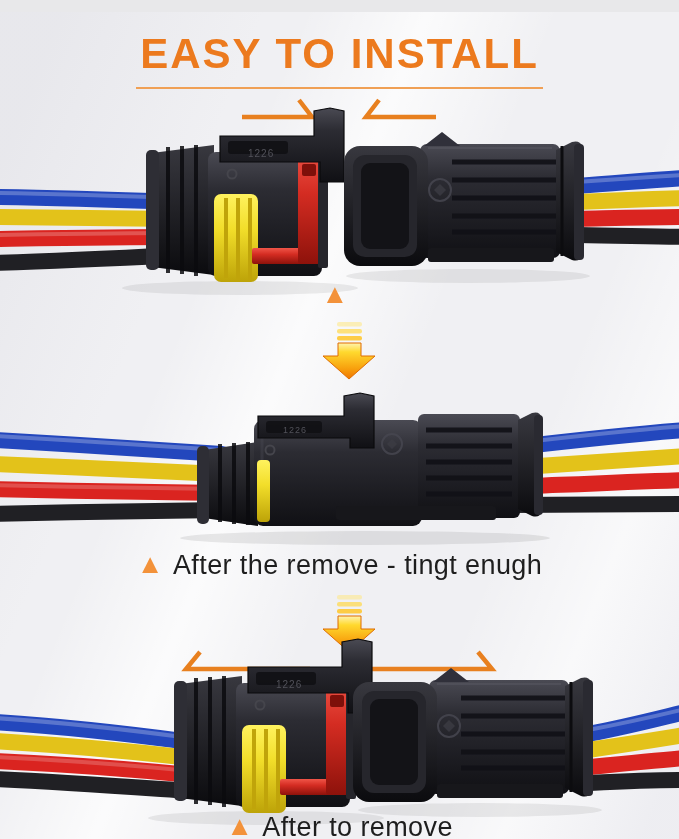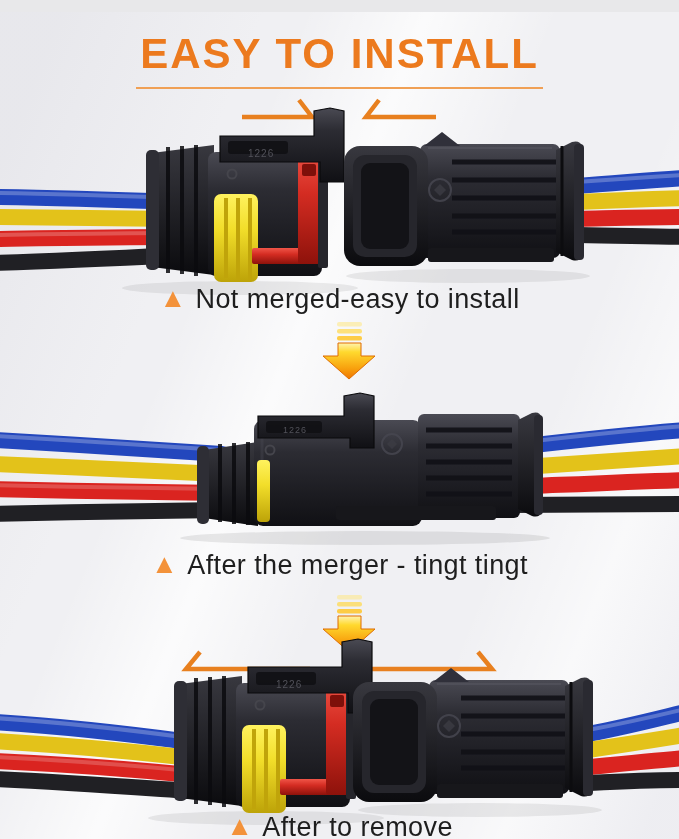--- a/index.html
+++ b/index.html
@@ -137,21 +137,20 @@
         <path d="M578,137 C620,138 650,138 685,139" stroke="var(--wire-black,#202024)" stroke-width="16"></path>
         <path d="M576,84 C620,81 650,79 685,77" stroke="#ffffff" opacity=".25" stroke-width="4"></path>
       </g>
       <use href="#femaleConn"></use>
       <use href="#maleConn"></use>
     </svg>
   </div>
 
   <div class="caption" style="top:270px;">
     <span class="tri">▲</span>
-    <span>Not merged-easy to install</span>
   </div>
 
   <svg class="arrow" style="top:310px;left:314px;" viewBox="0 0 70 58">
     <rect x="23" y="0" width="25" height="4.5" rx="2" fill="#ffe882" opacity=".55"></rect>
     <rect x="23" y="7" width="25" height="4.5" rx="2" fill="#ffda52" opacity=".75"></rect>
     <rect x="23" y="14" width="25" height="4.5" rx="2" fill="#fec832" opacity=".9"></rect>
     <path d="M24,21 h23 v13 h14 L35,57 L9,34 h15 Z" fill="url(#gArrow)" stroke="#df6c00" stroke-width="1"></path>
   </svg>
 
   <div class="stage" style="top:380px;height:158px;">
@@ -189,21 +188,21 @@
         <path d="M426,38 H512 M426,54 H512 M426,70 H512 M426,86 H512 M426,102 H512" stroke="#111116" stroke-width="5" opacity=".9" fill="none"></path>
         <rect x="336" y="114" width="160" height="14" rx="3" fill="#17171b"></rect>
         <path d="M518,28 L532,21 Q540,19 541,25 L541,120 Q540,126 532,124 L518,117 Z" fill="url(#gBody2)"></path>
         <rect x="534" y="23" width="9" height="100" rx="4" fill="#2a2a31"></rect>
       </g>
     </svg>
   </div>
 
   <div class="caption" style="top:536px;">
     <span class="tri">▲</span>
-    <span>After the merger - tingt tingt</span>
+    <span>After the remove - tingt enugh</span>
   </div>
 
   <svg class="arrow" style="top:583px;left:314px;" viewBox="0 0 70 58">
     <rect x="23" y="0" width="25" height="4.5" rx="2" fill="#ffe882" opacity=".55"></rect>
     <rect x="23" y="7" width="25" height="4.5" rx="2" fill="#ffda52" opacity=".75"></rect>
     <rect x="23" y="14" width="25" height="4.5" rx="2" fill="#fec832" opacity=".9"></rect>
     <path d="M24,21 h23 v13 h14 L35,57 L9,34 h15 Z" fill="url(#gArrow)" stroke="#df6c00" stroke-width="1"></path>
   </svg>
 
   <div class="stage" style="top:626px;height:213px;">

